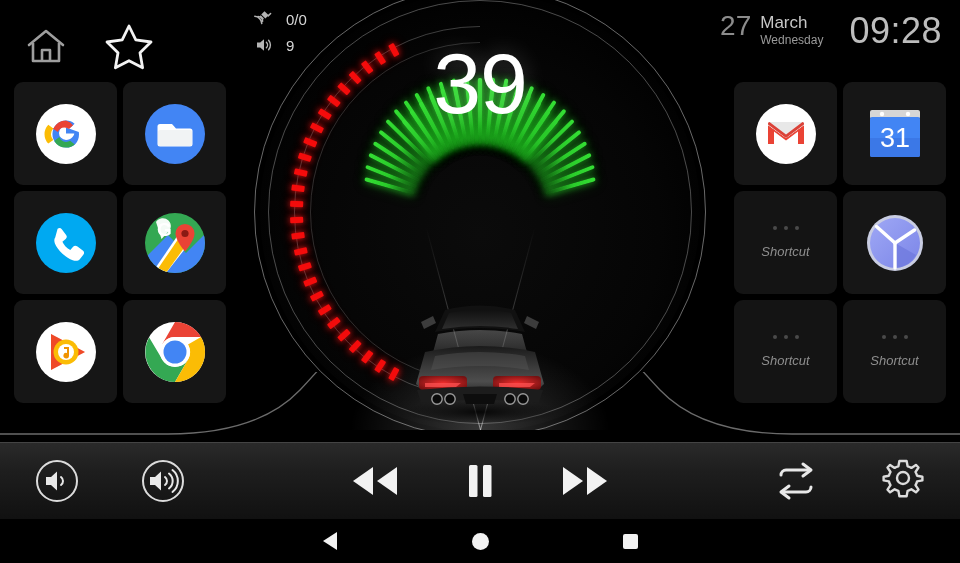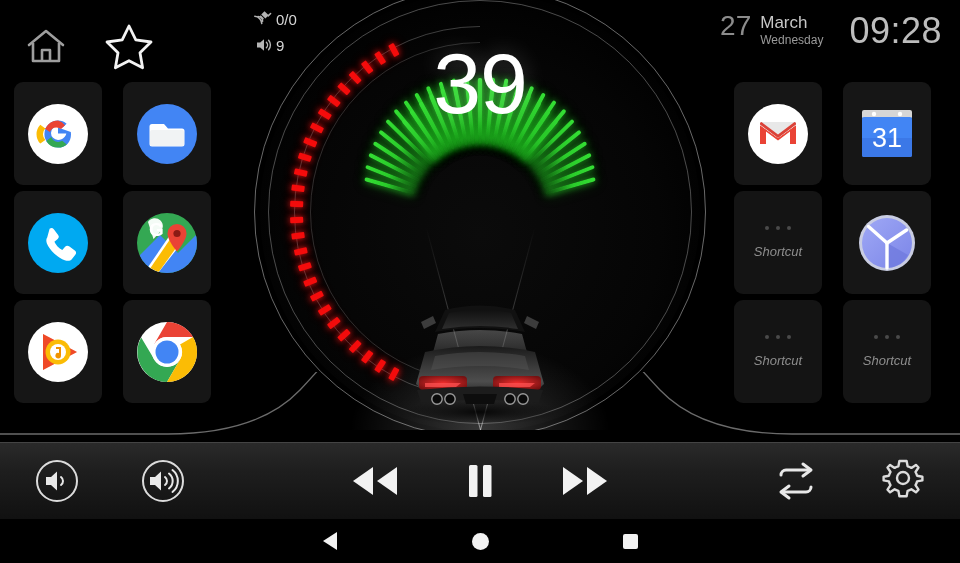--- a/index.html
+++ b/index.html
@@ -89,38 +89,38 @@
 
   
   .car { position:absolute; left:50%; top:288px; transform:translateX(-50%); z-index:7; }
 
   
   .statusbar { position:absolute; left:0; top:0; width:960px; height:72px; z-index:20; }
   .home-icon { position:absolute; left:25px; top:26px; }
   .star-icon { position:absolute; left:104px; top:22px; }
 
   .sysinfo { position:absolute; left:252px; top:6px; width:110px; font-size:15px; color:#cfcfcf; }
-  .sysrow { display:flex; align-items:center; height:26px; }
+  .sysrow { display:flex; align-items:center; height:26px; gap:10px; }
   .sysrow .ic { width:24px; display:flex; justify-content:center; }
   .sysrow .tx { color:#d6d6d6; font-size:15px; }
 
   .datetime { position:absolute; right:18px; top:12px; display:flex; align-items:flex-start; gap:26px; }
   .dayblock { display:flex; align-items:flex-start; gap:9px; }
   .day-num { font-size:28px; color:#8c8c8c; line-height:1; font-weight:400; }
   .mon-wrap { padding-top:2px; }
   .month { font-size:17px; color:#c7c7c7; line-height:1.05; }
   .weekday { font-size:12px; color:#9a9a9a; margin-top:1px; }
   .clock-txt { font-size:36px; color:#bdbdbd; line-height:1; letter-spacing:.5px; padding-top:1px; }
 
   
   .grid { position:absolute; top:82px; display:grid; grid-template-columns:103px 103px; gap:6px; z-index:15; }
   .grid.left { left:14px; }
   .grid.right { right:14px; }
   .tile {
-    width:88px; height:103px; border-radius:9px;
+    width:103px; height:103px; border-radius:9px;
     background:#161616;
     display:flex; flex-direction:column; align-items:center; justify-content:center;
     cursor:pointer; position:relative;
   }
   .tile.empty { background:#141414; }
   .tile .dots { display:flex; gap:7px; margin-bottom:14px; }
   .tile .dots i { width:4px; height:4px; border-radius:50%; background:#4a4a4a; display:block; }
   .tile .sc-label { font-size:13px; color:#8e8e8e;font-style:italic; }
 
   

